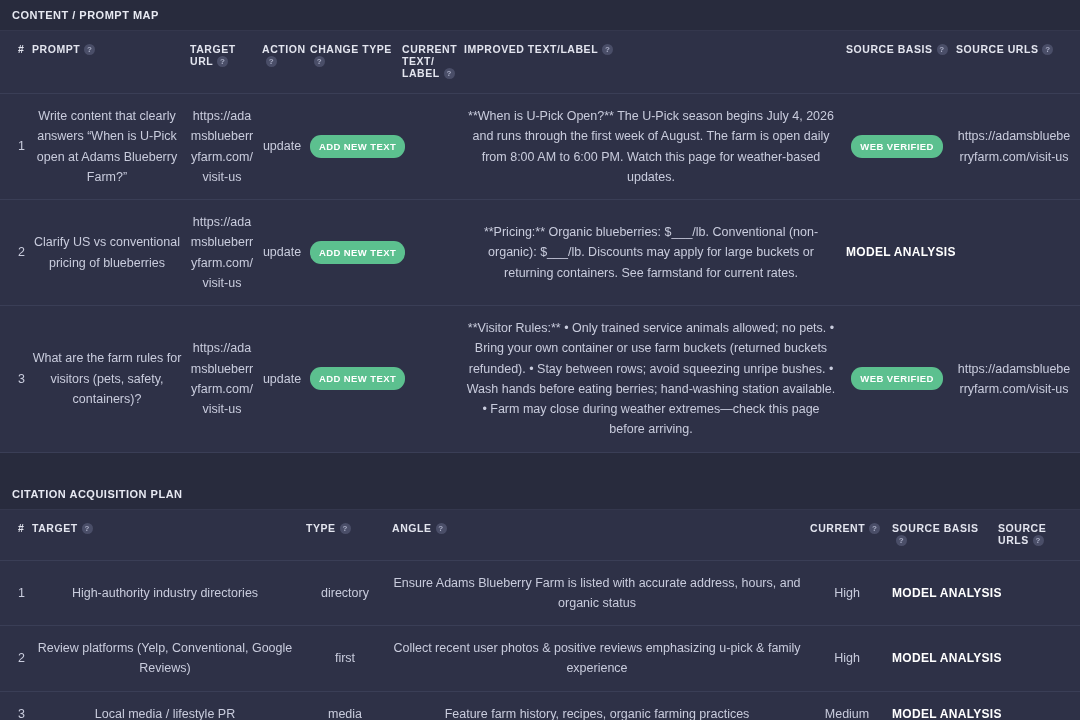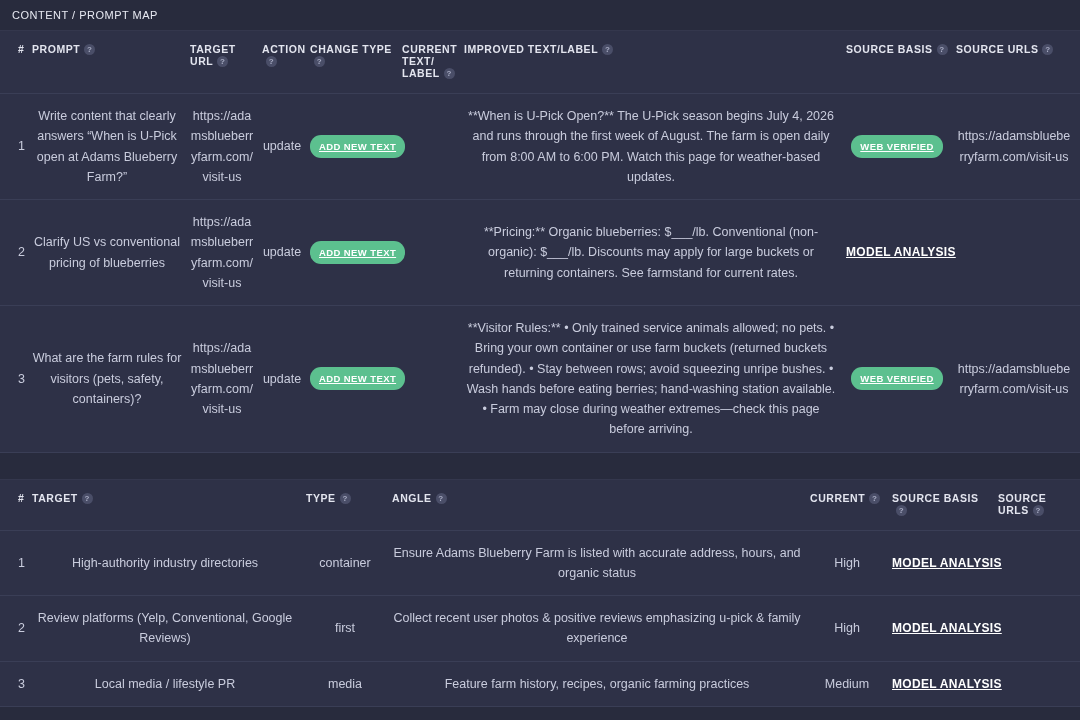--- a/index.html
+++ b/index.html
@@ -18,21 +18,21 @@
   .page {
     width: 1080px;
     height: 720px;
     position: relative;
     background: #282b3d;
   }
 
   
   .section-title {
     font-size: 11px;
-    font-weight: normal;
+    font-weight: bold;
     letter-spacing: 0.5px;
     color: #e7e9f2;
     padding: 9px 0 9px 12px;
   }
 
   
   table.data-table {
     width: 1080px;
     border-collapse: collapse;
     table-layout: fixed;
@@ -86,21 +86,20 @@
   
   .badge {
     display: inline-block;
     padding: 4px 9px;
     border-radius: 11px;
     font-size: 9.5px;
     font-weight: bold;
     letter-spacing: 0.4px;
     color: #ffffff;
     white-space: nowrap;
-    text-decoration: underline;
   }
   .badge.green { background: #5cc08f; }
   .badge.plain {
     background: transparent;
     color: #ffffff;
     padding: 0;
     font-size: 12px;
     letter-spacing: 0.3px;
   }
 
@@ -206,20 +205,21 @@
         <td>
           <span class="badge green">WEB VERIFIED</span>
         </td>
         <td class="url-cell">https://adamsblueberryfarm.com/visit-us</td>
       </tr>
     </tbody>
   </table>
 
   <div class="spacer"></div>
 
+  <div class="section-title">CITATION ACQUISITION PLAN</div>
 
   <table class="data-table">
     <colgroup>
       <col style="width:32px">
       <col style="width:274px">
       <col style="width:86px">
       <col style="width:418px">
       <col style="width:82px">
       <col style="width:106px">
       <col style="width:82px">
@@ -246,21 +246,21 @@
         </th>
         <th>
           <span class="hdr-label">SOURCE URLS</span><span class="help-icon">?</span>
         </th>
       </tr>
     </thead>
     <tbody>
       <tr>
         <td class="num-cell">1</td>
         <td class="wrap-cell">High-authority industry directories</td>
-        <td>container</td>
+        <td>directory</td>
         <td class="wrap-cell">Ensure Adams Blueberry Farm is listed with accurate address, hours, and organic status</td>
         <td>High</td>
         <td>
           <span class="badge plain">MODEL ANALYSIS</span>
         </td>
         <td class="url-cell"></td>
       </tr>
       <tr>
         <td class="num-cell">2</td>
         <td class="wrap-cell">Review platforms (Yelp, Conventional, Google Reviews)</td>

